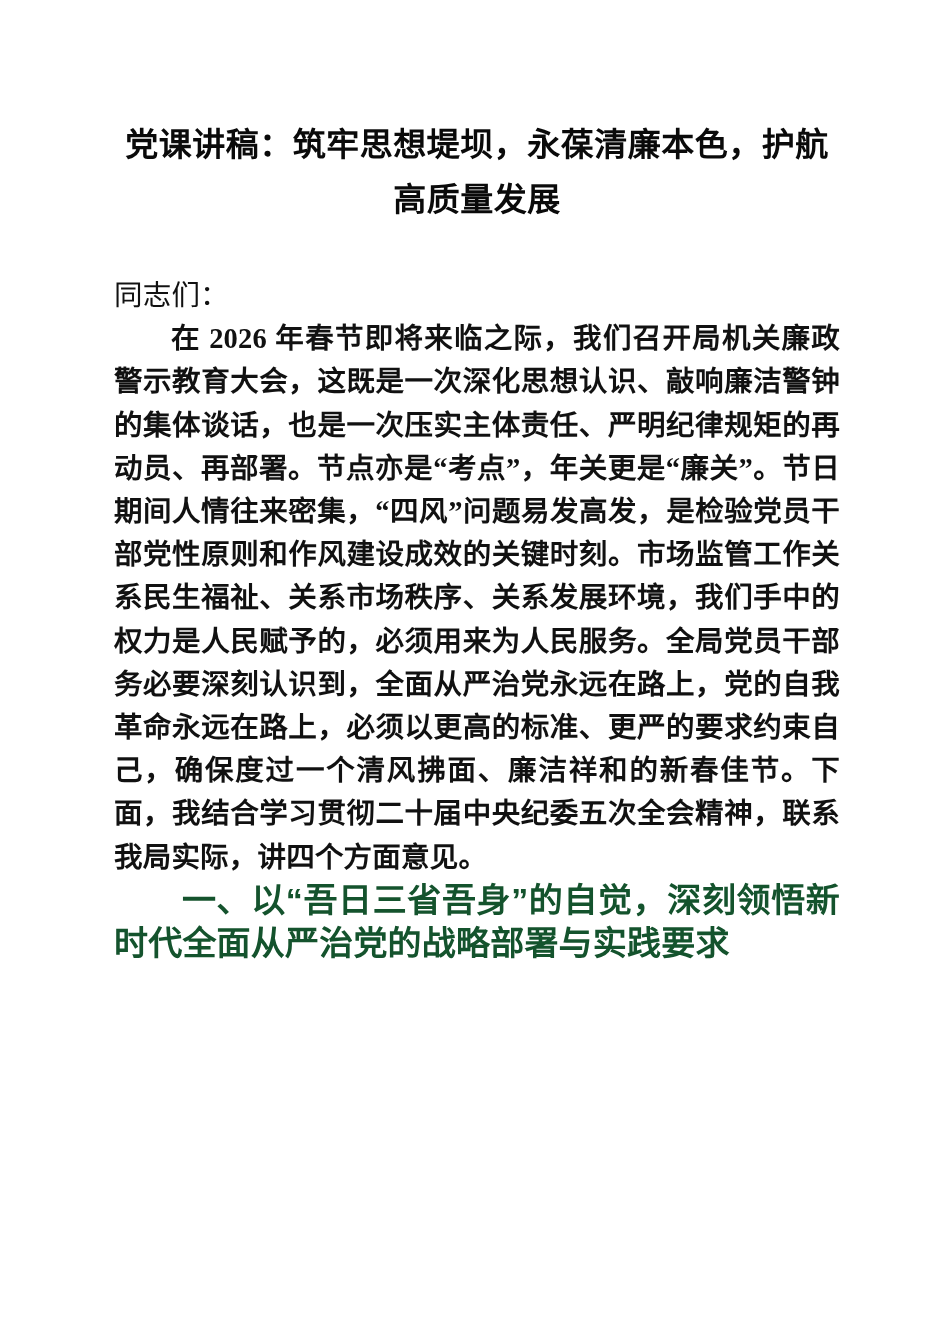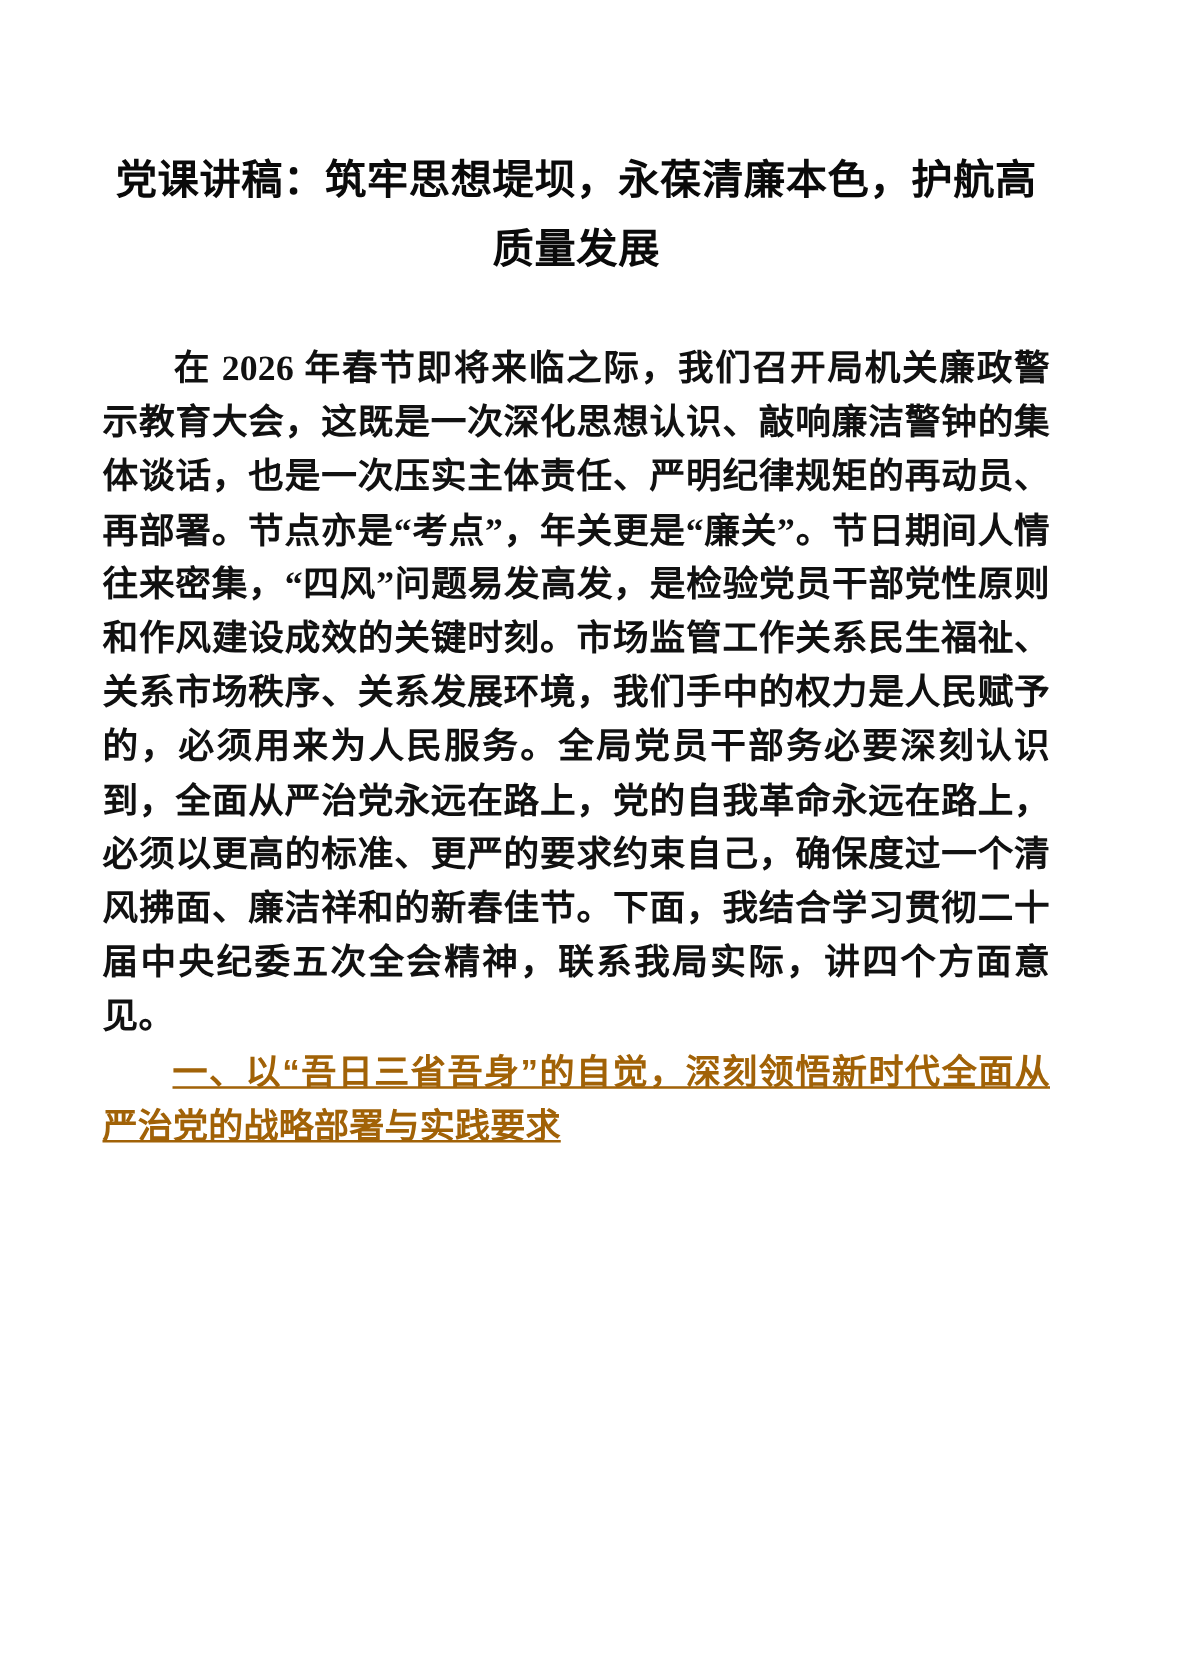--- a/index.html
+++ b/index.html
@@ -16,21 +16,21 @@
     color: #000000;
     -webkit-font-smoothing: antialiased;
   }
 
   .page {
     position: relative;
     width: 950px;
     height: 1344px;
     background: #ffffff;
     box-sizing: border-box;
-    padding: 118px 110px 0 82px;
+    padding: 118px 110px 0 114px;
   }
 
   
   .doc-title {
     font-family: "Liberation Serif", "DejaVu Serif", serif;
     font-weight: bold;
     font-size: 33px;
     line-height: 55px;
     text-align: center;
     letter-spacing: 0.5px;
@@ -55,37 +55,37 @@
   }
   .para.indent {
     text-indent: 2em;
     font-weight: bold;
   }
 
   
   .section-heading {
     font-family: "Liberation Sans", "DejaVu Sans", sans-serif;
     font-weight: bold;
-    font-size: 28px;
+    font-size: 34px;
     line-height: 43.2px;
     text-indent: 2em;
     text-align: justify;
     text-justify: inter-ideograph;
     margin: 0;
-    color: #a16207;
+    color: #14532d;
     letter-spacing: 0.2px;
-    text-decoration: underline;
   }
 </style>
 </head>
 <body>
 
 <div class="page">
 
   <h1 class="doc-title">党课讲稿：筑牢思想堤坝，永葆清廉本色，护航高质量发展</h1>
 
+  <p class="para salutation">同志们：</p>
 
   <p class="para indent">在 2026 年春节即将来临之际，我们召开局机关廉政警示教育大会，这既是一次深化思想认识、敲响廉洁警钟的集体谈话，也是一次压实主体责任、严明纪律规矩的再动员、再部署。节点亦是“考点”，年关更是“廉关”。节日期间人情往来密集，“四风”问题易发高发，是检验党员干部党性原则和作风建设成效的关键时刻。市场监管工作关系民生福祉、关系市场秩序、关系发展环境，我们手中的权力是人民赋予的，必须用来为人民服务。全局党员干部务必要深刻认识到，全面从严治党永远在路上，党的自我革命永远在路上，必须以更高的标准、更严的要求约束自己，确保度过一个清风拂面、廉洁祥和的新春佳节。下面，我结合学习贯彻二十届中央纪委五次全会精神，联系我局实际，讲四个方面意见。</p>
 
   <p class="section-heading">一、以“吾日三省吾身”的自觉，深刻领悟新时代全面从严治党的战略部署与实践要求</p>
 
 
 </div>
 
 </body></html>

